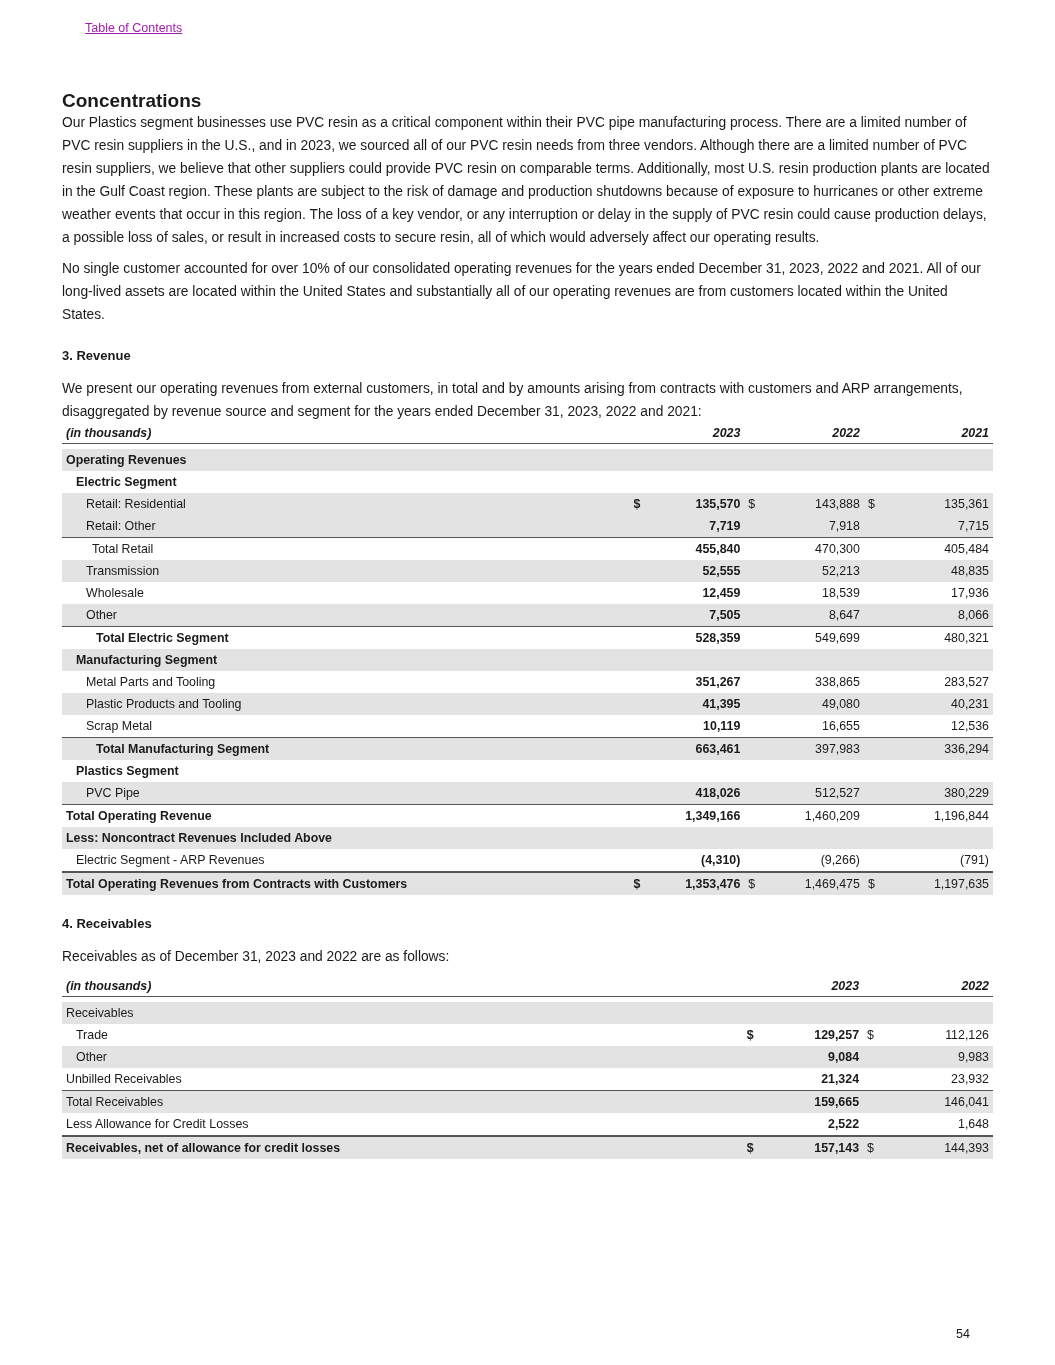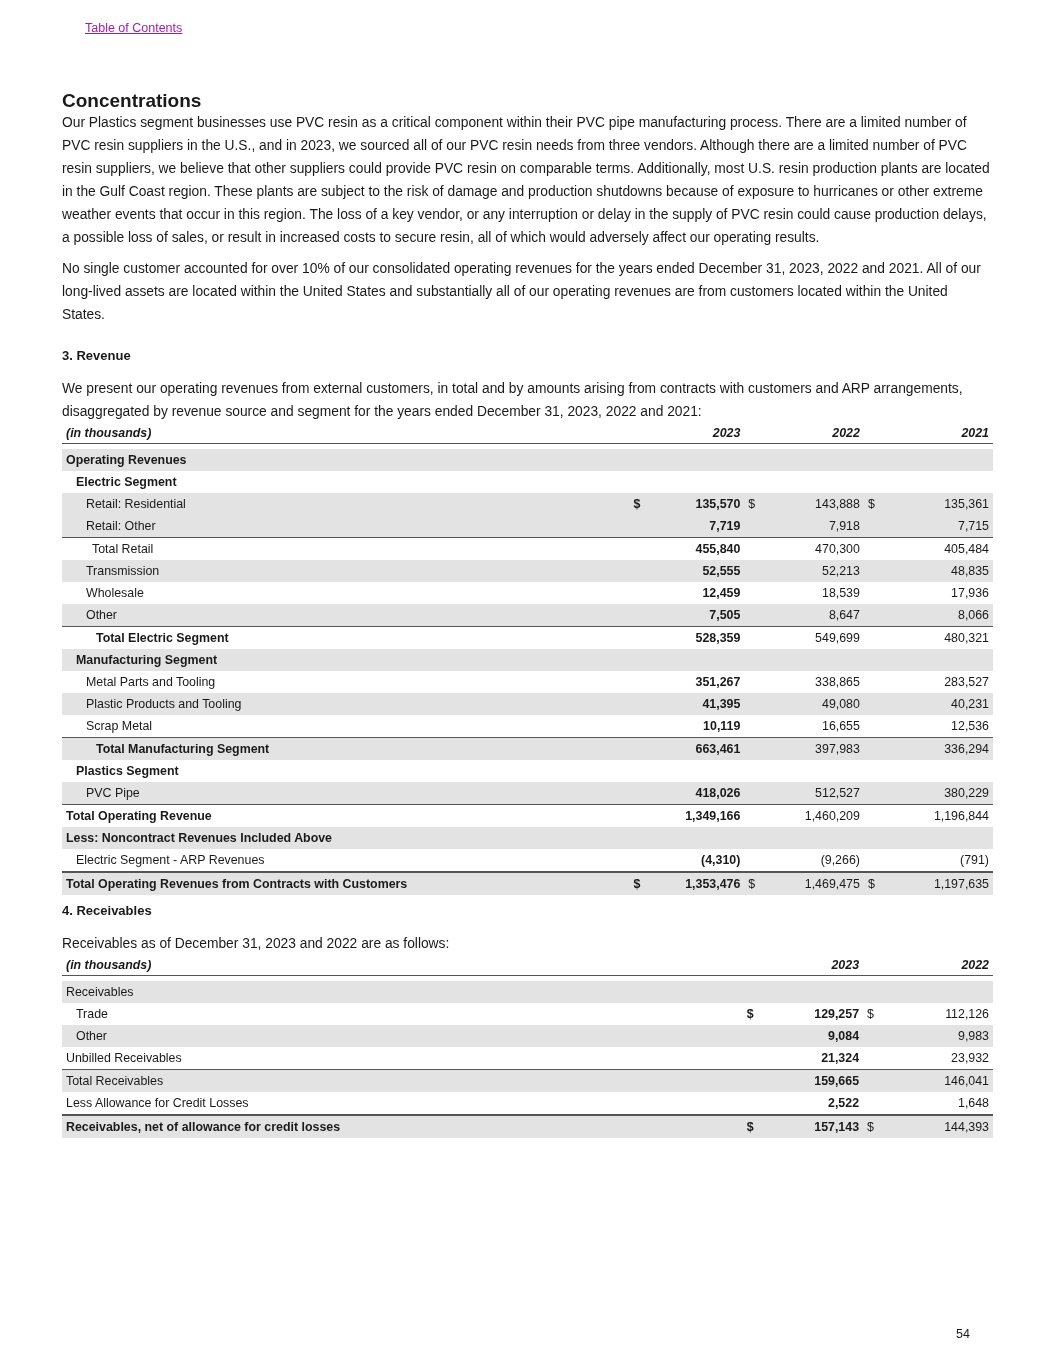--- a/index.html
+++ b/index.html
@@ -242,22 +242,22 @@
           <td class="dol b">$</td>
           <td class="num b">1,353,476</td>
           <td class="dol">$</td>
           <td class="num">1,469,475</td>
           <td class="dol">$</td>
           <td class="num">1,197,635</td>
         </tr>
   </tbody>
     </table>
 
-  <h2 style="margin-top:8px">4. Receivables</h2>
-  <p style="margin-bottom:0">Receivables as of December 31, 2023 and 2022 are as follows:</p>
+  <h2 style="margin-top:21px">4. Receivables</h2>
+  <p style="margin-bottom:8px">Receivables as of December 31, 2023 and 2022 are as follows:</p>
 
   <table>
     <colgroup>
         <col style="width:694px">
         <col style="width:14px">
         <col style="width:100px">
         <col style="width:14px">
         <col style="width:110px">
       </colgroup>
     <tbody>

